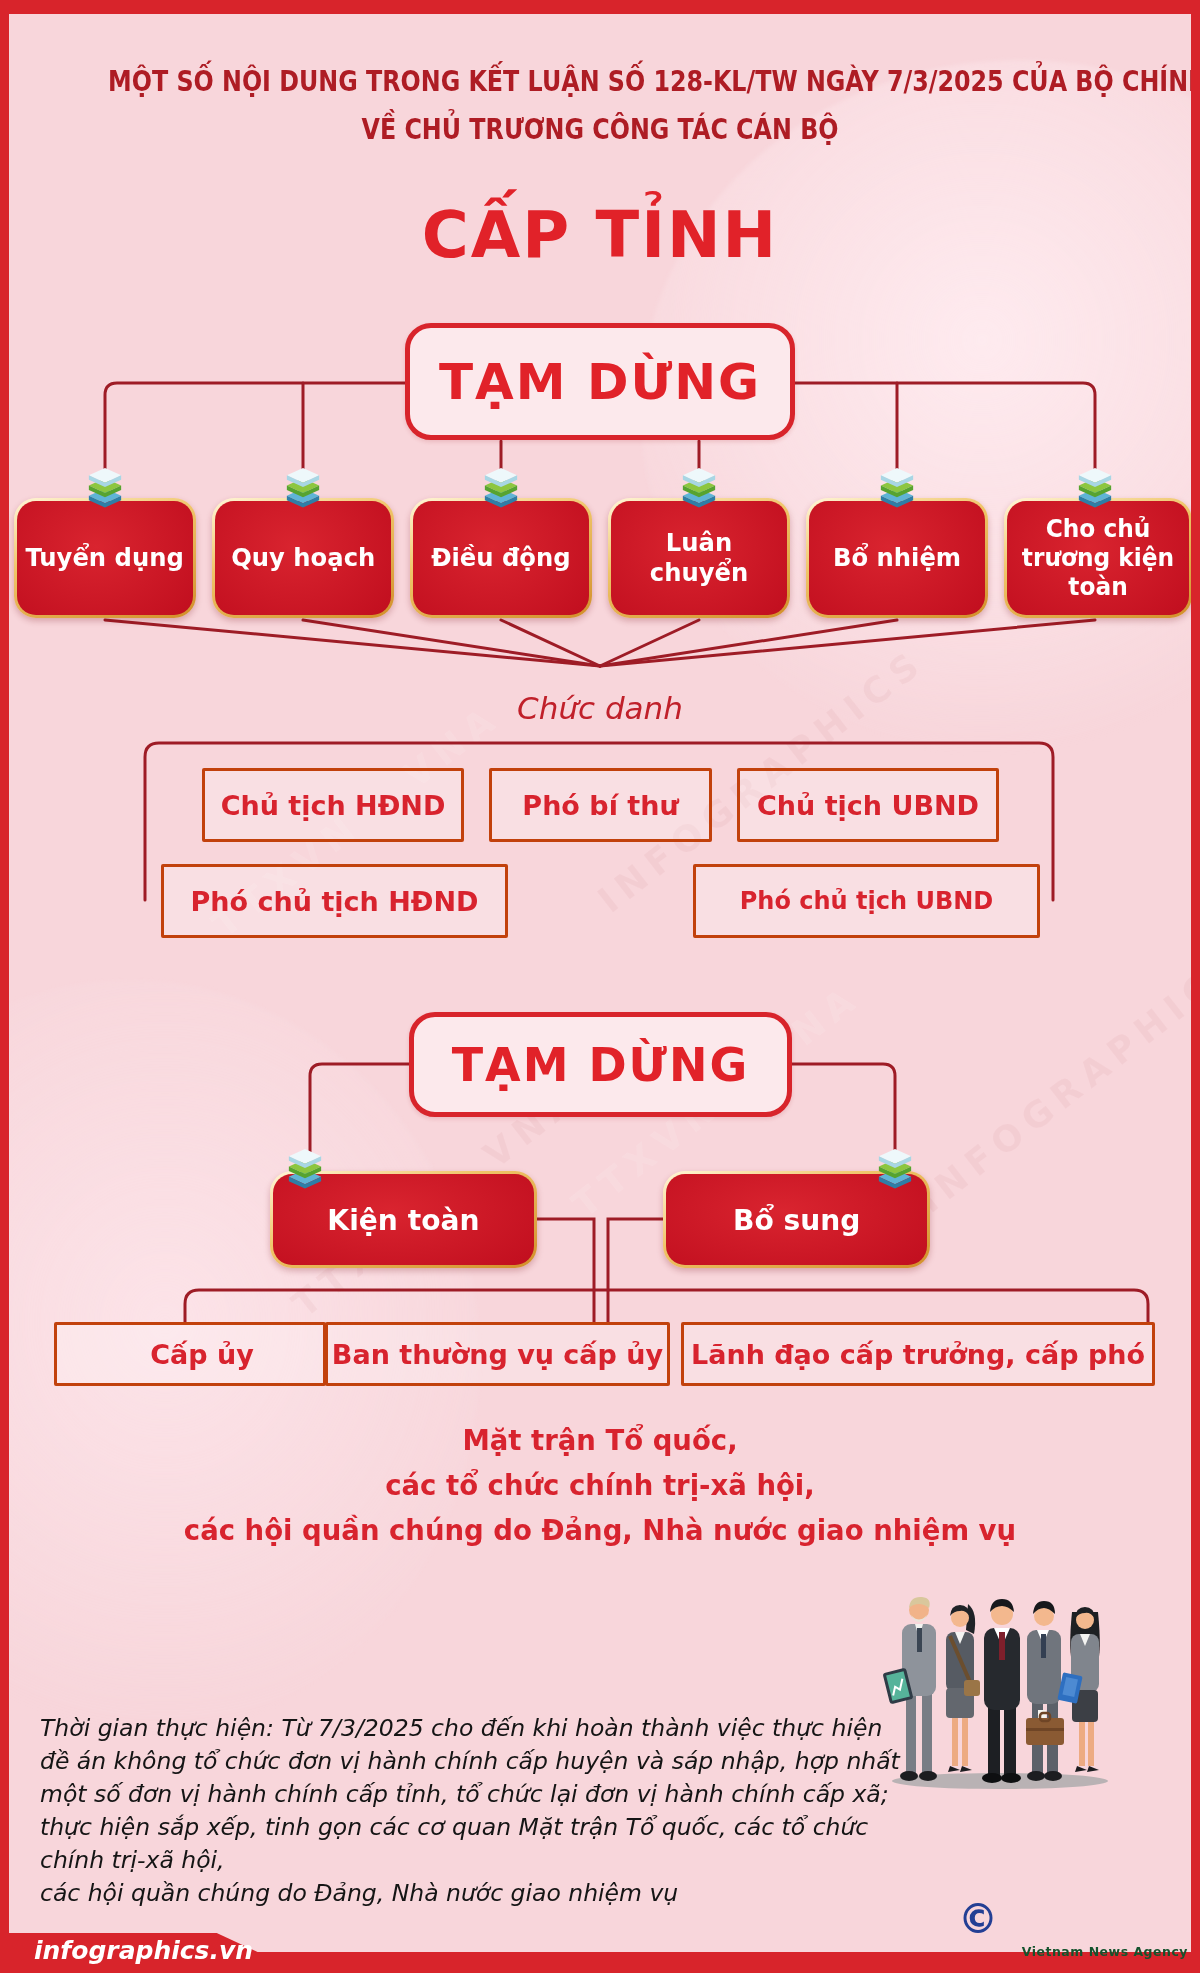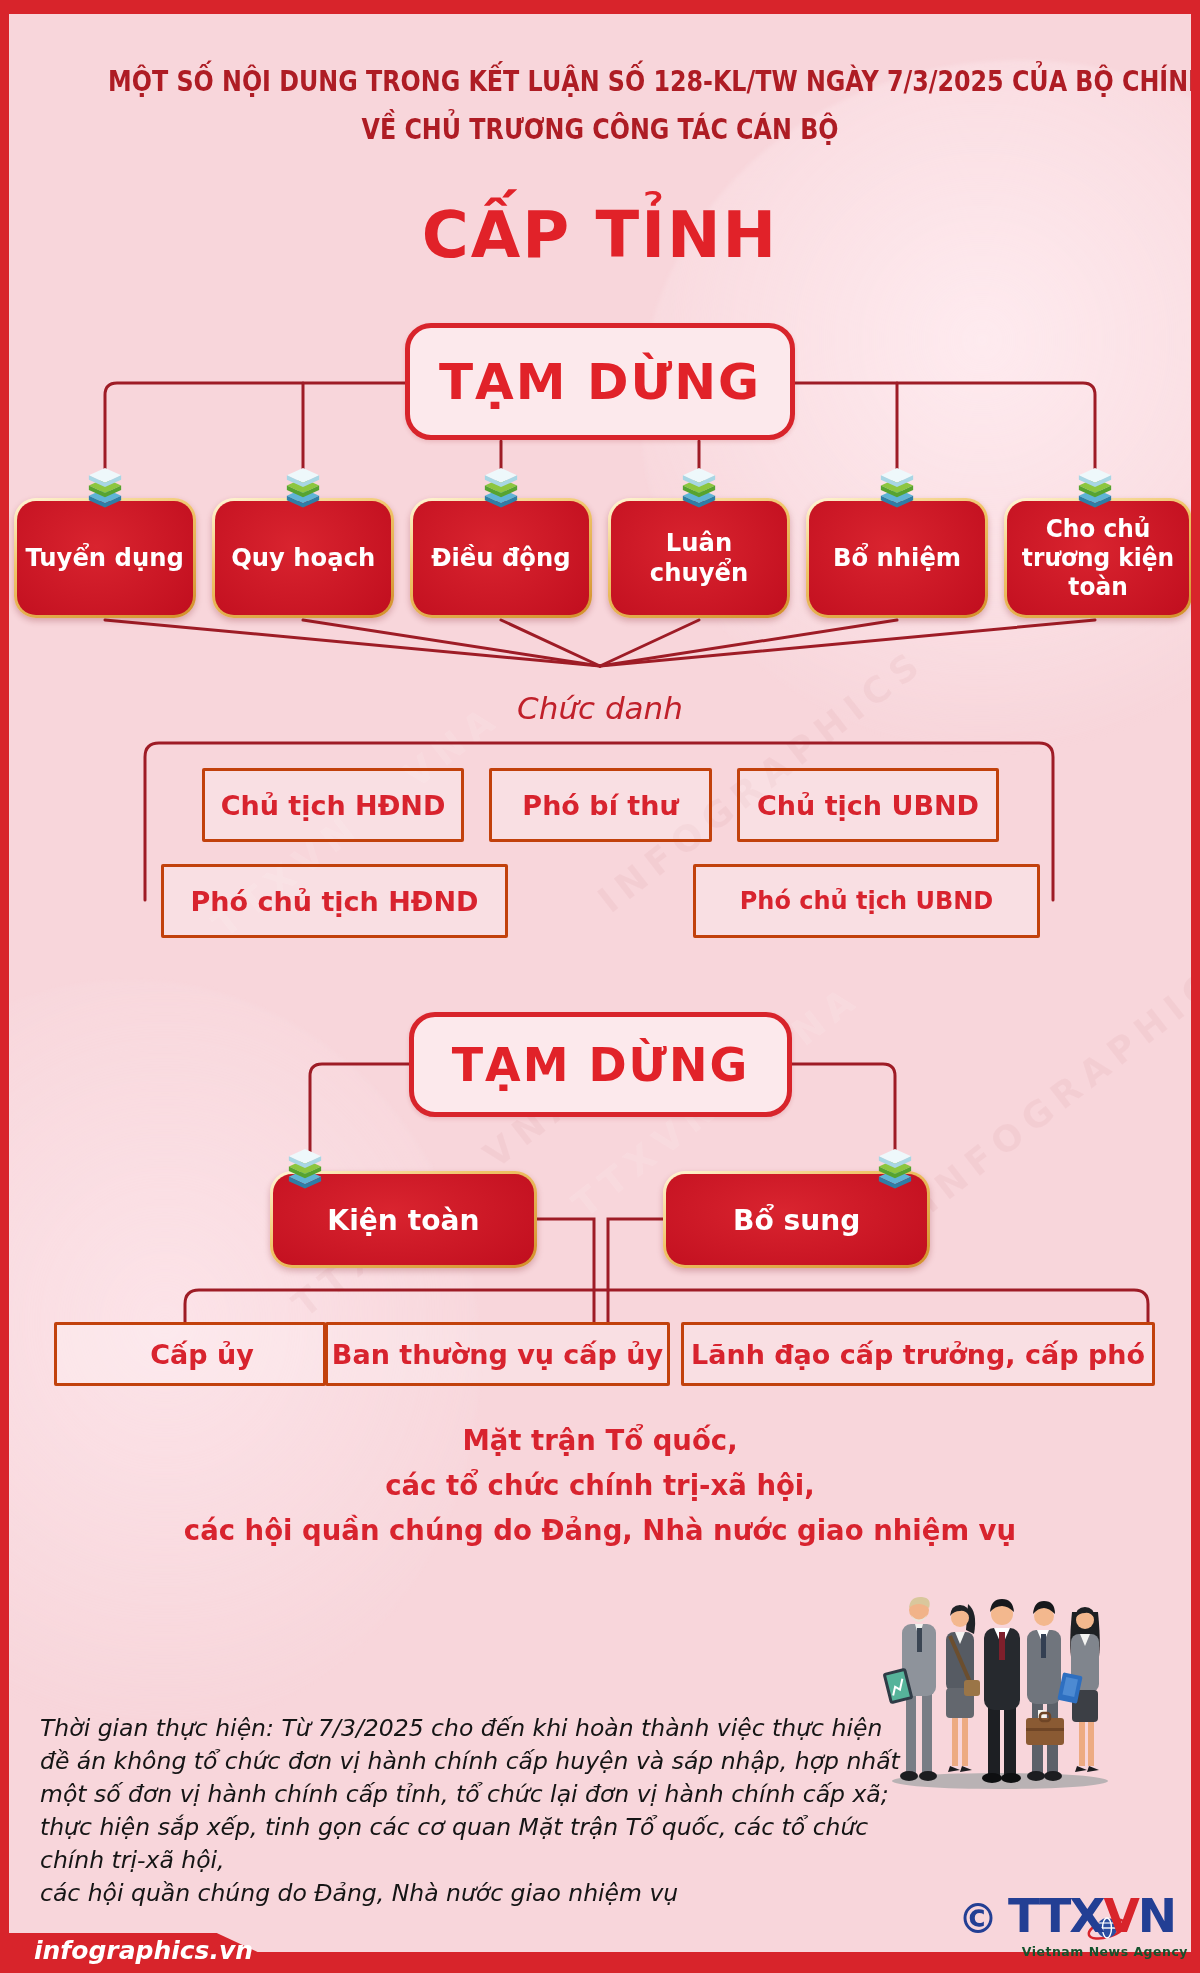--- a/index.html
+++ b/index.html
@@ -324,25 +324,15 @@
 các hội quần chúng do Đảng, Nhà nước giao nhiệm vụ</div>
 
   <div class="abs frame" style="left:0;top:0;width:1200px;height:14px;"></div>
   <div class="abs frame" style="left:0;top:0;width:9px;height:1973px;"></div>
   <div class="abs frame" style="left:1191px;top:0;width:9px;height:1973px;"></div>
   <div class="abs frame" style="left:0;top:1952px;width:1200px;height:21px;"></div>
   <div class="abs banner"></div>
   <div class="abs site">infographics.vn</div>
 
   <div class="abs copy">©</div>
-  <div class="abs logo">
-    <svg class="abs" style="left:78px;top:24px" width="42" height="32" viewBox="0 0 42 32">
-      <ellipse cx="21" cy="17" rx="19" ry="8" fill="none" stroke="#d8242b" stroke-width="2.5" transform="rotate(-18 21 17)"></ellipse>
-      <circle cx="21" cy="16" r="10" fill="#2b4ea0"></circle>
-      <ellipse cx="21" cy="16" rx="4.5" ry="10" fill="none" stroke="#ffffff" stroke-width="1.4"></ellipse>
-      <line x1="11" y1="16" x2="31" y2="16" stroke="#ffffff" stroke-width="1.4"></line>
-      <line x1="12.5" y1="11" x2="29.5" y2="11" stroke="#ffffff" stroke-width="1.1"></line>
-    </svg>
-    <span class="ltr blue" style="position:relative;z-index:2">TTX</span><span class="ltr red" style="position:relative;z-index:2">V</span><span class="ltr blue" style="position:relative;z-index:2">N</span>
-  </div>
   <div class="abs logosub">Vietnam News Agency</div>
 
 </div>
 
 </body></html>

